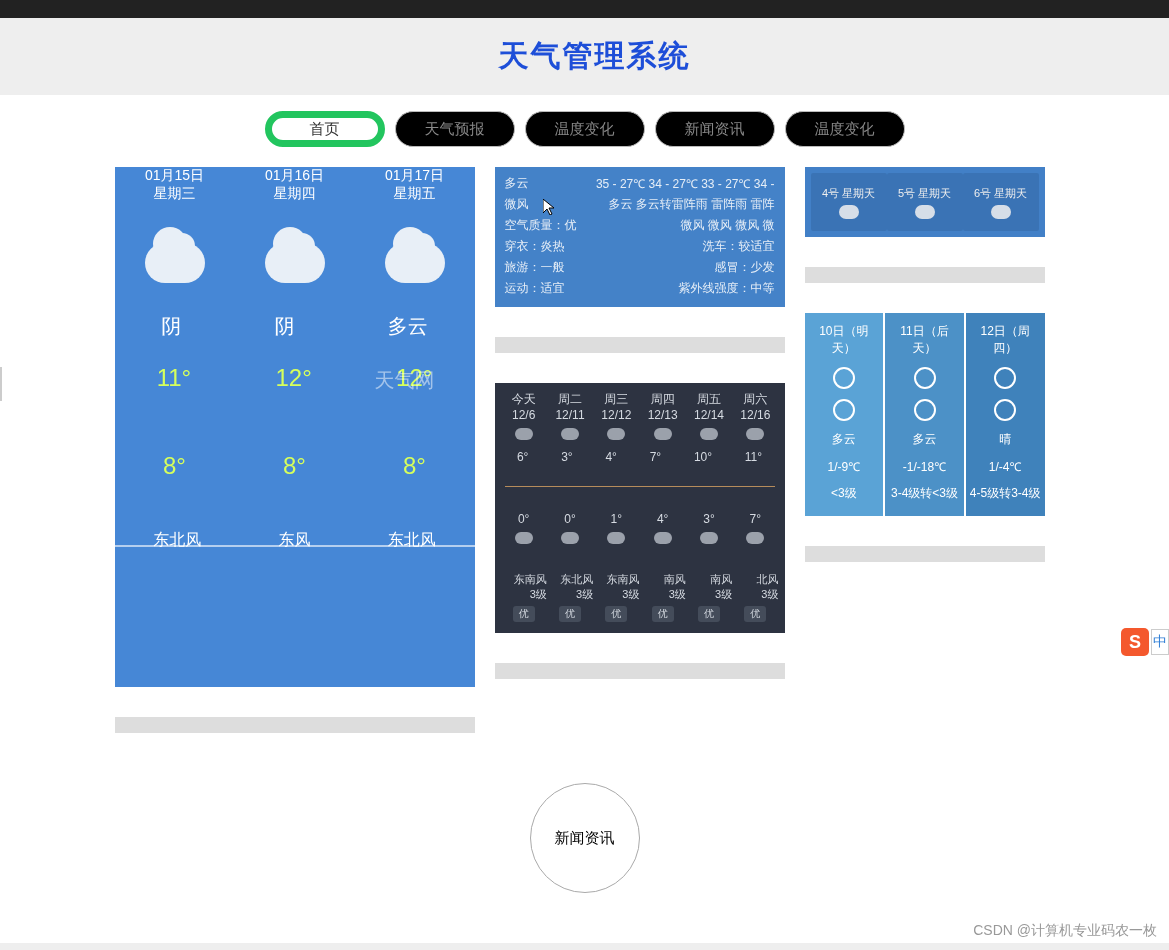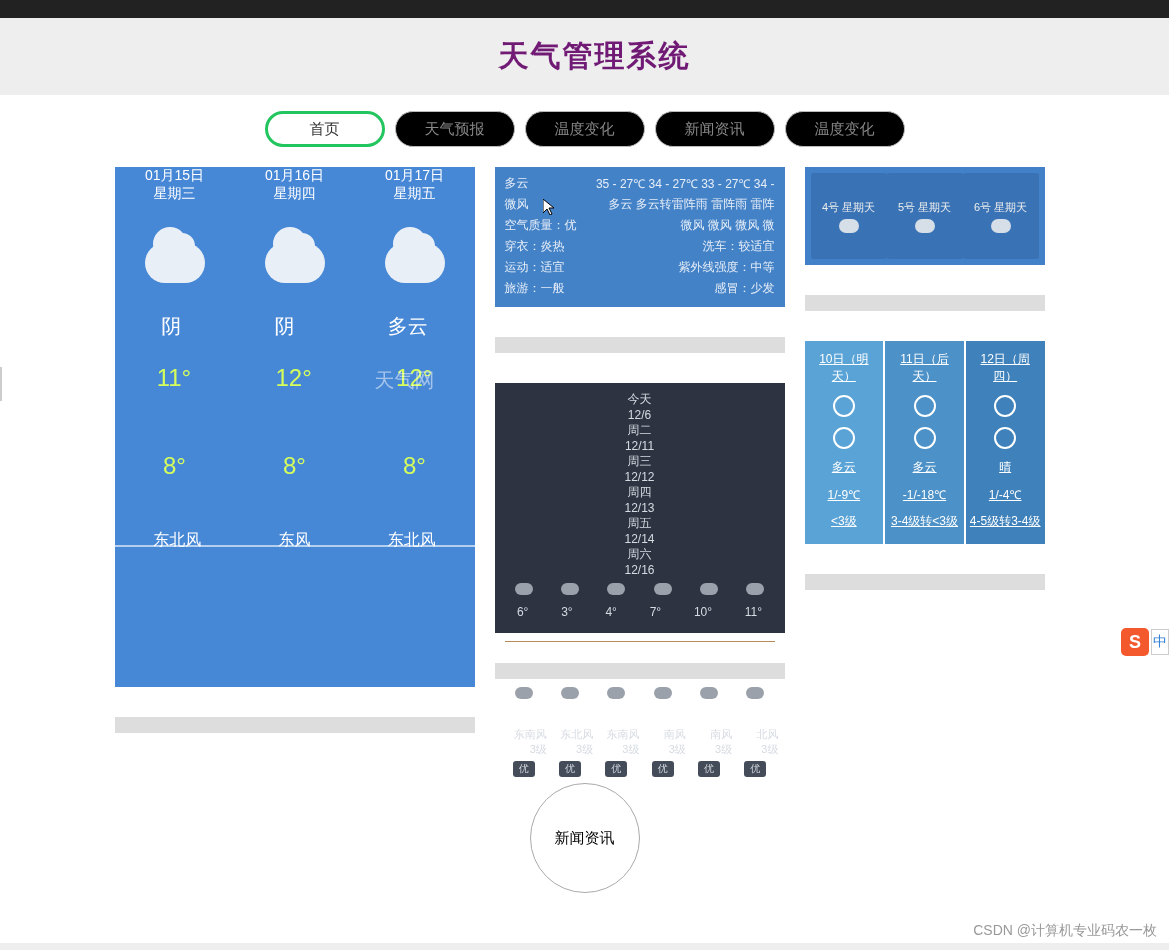--- a/index.html
+++ b/index.html
@@ -1,24 +1,24 @@
 <!DOCTYPE html>
 <html><head>
   <meta charset="utf-8">
   <style>
     * { margin: 0; padding: 0; box-sizing: border-box; }
     body { font-family: "Microsoft YaHei", Arial, sans-serif; background: #fff; width: 1169px; }
     .top-bar { height: 18px; background: #222; }
 
     .header { background: #eee; padding: 18px 0; text-align: center; }
-    .header h1 { font-size: 30px; letter-spacing: 2px; color: #701a75; margin-left: 20px; }
+    .header h1 { font-size: 30px; letter-spacing: 2px; color: #1d4ed8; margin-left: 20px; }
 
     .nav { display: flex; justify-content: center; gap: 10px; padding: 16px 0 20px; background: #fff; }
     .nav-tab { width: 120px; height: 36px; border: 1px solid #bbb; border-radius: 18px; display: flex; align-items: center; justify-content: center; font-size: 15px; color: #888; background: #000000; cursor: pointer; }
-    .nav-tab.active { border: 3px solid #22c55e; color: #333; background: #fff; }
+    .nav-tab.active { border: 7px solid #22c55e; color: #333; background: #fff; }
 
     .gallery { max-width: 940px; margin: 0 auto; position: relative; }
     .gallery-row { display: flex; gap: 20px; align-items: flex-start; }
     .col { display: flex; flex-direction: column; gap: 30px; }
 
     .card1 { width: 360px; height: 520px; background: #4687d6; color: #fff; position: relative; overflow: hidden; }
     .card1 .days { display: flex; justify-content: space-around; padding: 0 0; }
     .card1 .dayh { text-align: center; font-size: 14px; }
     .card1 .clouds-row { display: flex; justify-content: space-around; margin-top: 40px; }
     .cloud { width: 60px; height: 40px; background: #e8eff7; border-radius: 30px; position: relative; }
@@ -30,36 +30,36 @@
     .card1 .lows   { display: flex; justify-content: space-around; margin-top: 60px; font-size: 24px; color: #d6ff5c; }
     .card1 .winds  { display: flex; justify-content: space-around; margin-top: 50px; font-size: 16px; }
     .card1 .wm { position: absolute; right: 40px; top: 200px; opacity: .5; font-size: 20px; color: #ffffff; margin-left: 24px; }
     .card1-line { position:absolute; top: 378px; left:0; right:0; height:2px; background:rgba(255,255,255,.6); }
 
     .card2 { width: 290px; height: 140px; background: #4482c8; color: #e6eef7; padding: 8px 10px; font-size: 12px; position: relative; }
     .card2 .r { display: flex; justify-content: space-between; margin-bottom: 4px; }
     .card2 .cursor { position:absolute; top:32px; left:48px; width:12px; height:16px; }
 
     .card3 { width: 290px; height: 250px; background: #2d3341; color: #d6dbe2; padding: 8px 6px; font-size: 12px; }
-    .card3 .hdr { display: flex; justify-content: space-around; text-align: center; flex-direction: column; }
+    .card3 .hdr { display: flex; justify-content: space-around; text-align: center; }
     .card3 .hdr div { flex: 1; }
     .card3 .icn { display:flex; justify-content:space-around; margin-top:6px; }
     .card3 .icn span { width:18px; height:12px; background:#9ba1ab; border-radius:10px; display:inline-block; }
     .card3 .temps { display:flex; justify-content:space-around; margin-top:10px; }
     .card3 .chartline { height:30px; border-top:1px solid #b68c5b; margin:8px 4px; position: relative; top: 14px; }
     .card3 .wind { display:flex; justify-content:space-around; text-align:center; margin-top: 28px; }
     .card3 .wind div { flex:1; font-size: 11px; text-align: right; }
     .card3 .aq { display:flex; justify-content:space-around; margin-top: 4px; }
     .card3 .aq span { background:#444c5a; padding:1px 6px; border-radius:3px; font-size:10px; }
 
-    .card4 { width: 240px; height: 98px; background: #4280c7; padding:6px; display:flex; }
+    .card4 { width: 240px; height: 70px; background: #4280c7; padding:6px; display:flex; }
     .card4 .slot { flex:1; background:#3a73b5; border-radius:2px; display:flex; flex-direction:column; align-items:center; justify-content:center; color:#eee; font-size:11px; gap: 4px; }
     .card4 .ic { width:20px; height:14px; background:#d6dee8; border-radius:10px; }
 
-    .card5 { width: 240px; display:flex; gap:2px; color:#fff;text-decoration:underline; }
+    .card5 { width: 240px; display:flex; gap:2px; color:#fff; }
     .card5 .c { flex:1; padding:10px 4px 14px; text-align:center; font-size:12px; display:flex; flex-direction:column; align-items:center; gap:10px; }
     .card5 .c:nth-child(1){background:#5aa3d6}
     .card5 .c:nth-child(2){background:#4c91c7}
     .card5 .c:nth-child(3){background:#3f82bb}
     .card5 .ic2 { width:22px; height:22px; border:2px solid #fff; border-radius:50%; }
 
     .bar { height: 16px; background: #ddd; }
     .bar-sm { width: 240px; }
     .bar-md { width: 290px; }
     .bar-lg { width: 360px; }
@@ -160,26 +160,26 @@
           </div>
         <div class="r">
             <span>空气质量：优</span>
             <span>微风    微风    微风    微</span>
           </div>
         <div class="r">
             <span>穿衣：炎热</span>
             <span>洗车：较适宜</span>
           </div>
         <div class="r">
+            <span>旅游：一般</span>
+            <span>感冒：少发</span>
+          </div>
+        <div class="r">
             <span>运动：适宜</span>
             <span>紫外线强度：中等</span>
-          </div>
-        <div class="r">
-            <span>旅游：一般</span>
-            <span>感冒：少发</span>
           </div>
         <svg class="cursor" viewBox="0 0 12 16">
             <path d="M0 0 L0 14 L4 10 L7 16 L9 15 L6 9 L11 9 Z" fill="#fff" stroke="#000"></path>
           </svg>
       </div>
       <div class="bar bar-md"></div>
 
       <div class="card3">
         <div class="hdr">
           <div>

